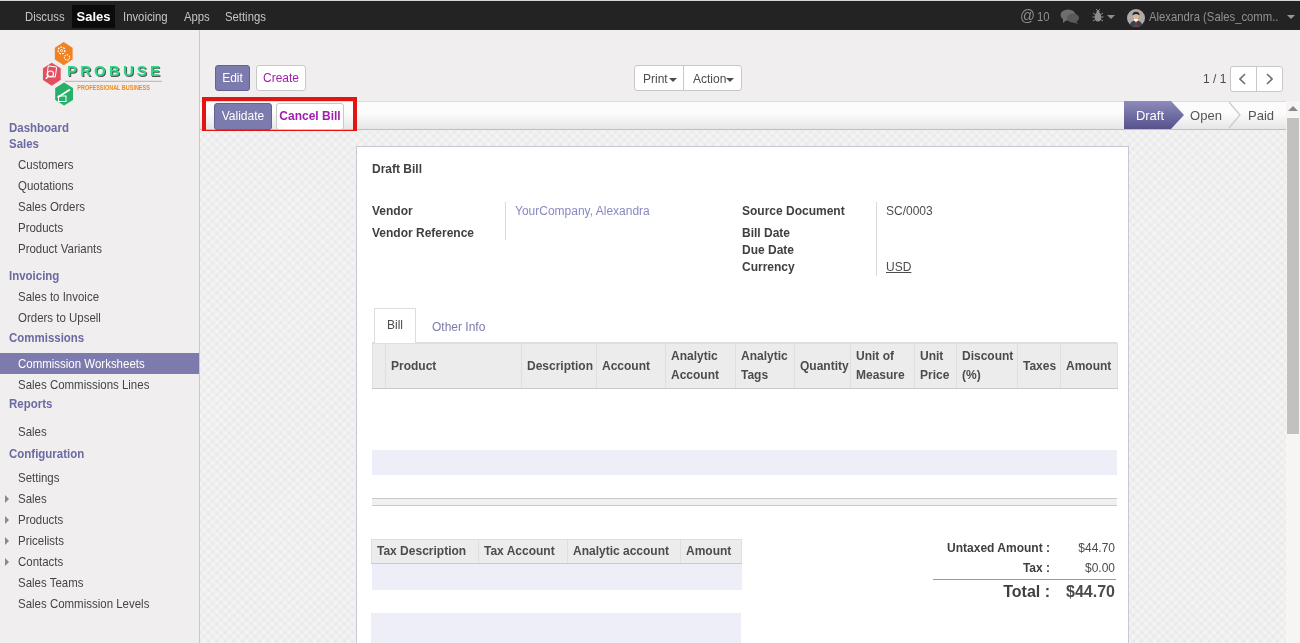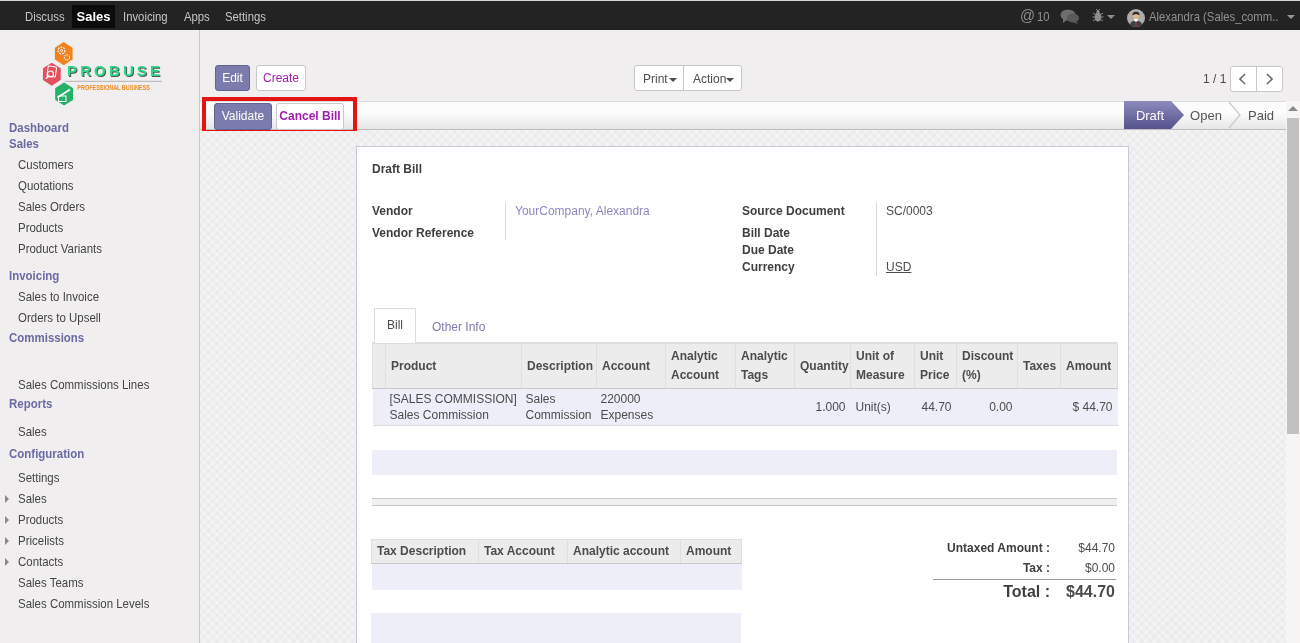--- a/index.html
+++ b/index.html
@@ -126,20 +126,23 @@
 <div class="m-head" style="top:136px;">Sales</div>
 <div class="m-item" style="top:157px;">Customers</div>
 <div class="m-item" style="top:178px;">Quotations</div>
 <div class="m-item" style="top:199px;">Sales Orders</div>
 <div class="m-item" style="top:220px;">Products</div>
 <div class="m-item" style="top:241px;">Product Variants</div>
 <div class="m-head" style="top:268px;">Invoicing</div>
 <div class="m-item" style="top:289px;">Sales to Invoice</div>
 <div class="m-item" style="top:310px;">Orders to Upsell</div>
 <div class="m-head" style="top:330px;">Commissions</div>
+<div id="m-sel">
+      <span>Commission Worksheets</span>
+    </div>
 <div class="m-item" style="top:377px;">Sales Commissions Lines</div>
 <div class="m-head" style="top:396px;">Reports</div>
 <div class="m-item" style="top:424px;">Sales</div>
 <div class="m-head" style="top:446px;">Configuration</div>
 <div class="m-item" style="top:470px;">Settings</div>
 <div class="m-caret" style="top:495px;"></div>
 <div class="m-item" style="top:491px;">Sales</div>
 <div class="m-caret" style="top:516px;"></div>
 <div class="m-item" style="top:512px;">Products</div>
 <div class="m-caret" style="top:537px;"></div>
@@ -230,34 +233,20 @@
           <th>Account</th>
           <th>Analytic<br>Account</th>
           <th>Analytic<br>Tags</th>
           <th>Quantity</th>
           <th>Unit of<br>Measure</th>
           <th>Unit<br>Price</th>
           <th>Discount<br>(%)</th>
           <th>Taxes</th>
           <th>Amount</th>
   </tr>
-  <tr style="height:36px; background:#edeef7; border-bottom:1px solid #dcdcdc;">
-    <td></td>
-    <td style="padding:2px 4px; line-height:16px; vertical-align:top;">[SALES COMMISSION]<br>Sales Commission</td>
-    <td style="padding:2px 4px; line-height:16px; vertical-align:top;">Sales<br>Commission</td>
-    <td style="padding:2px 4px; line-height:16px; vertical-align:top;">220000<br>Expenses</td>
-    <td></td>
-          <td></td>
-    <td class="num" style="padding:0 5px;">1.000</td>
-    <td style="padding:0 5px;">Unit(s)</td>
-    <td class="num" style="padding:0 5px;">44.70</td>
-    <td class="num" style="padding:0 5px;">0.00</td>
-    <td></td>
-    <td class="num" style="padding:0 5px;">$ 44.70</td>
-  </tr>
 </tbody>
     </table>
 <div class="stripe" style="left:372px; top:450px; width:745px; height:25px;"></div>
 
 <div class="abs" style="left:372px; top:498px; width:745px; height:8px; border-top:1px solid #c9c9c9; border-bottom:1px solid #c9c9c9; background:#f0f0f0;"></div>
 
 <table class="o abs" style="left:371px; top:539px; width:370px;">
   <colgroup>
         <col style="width:107px">
         <col style="width:89px">

